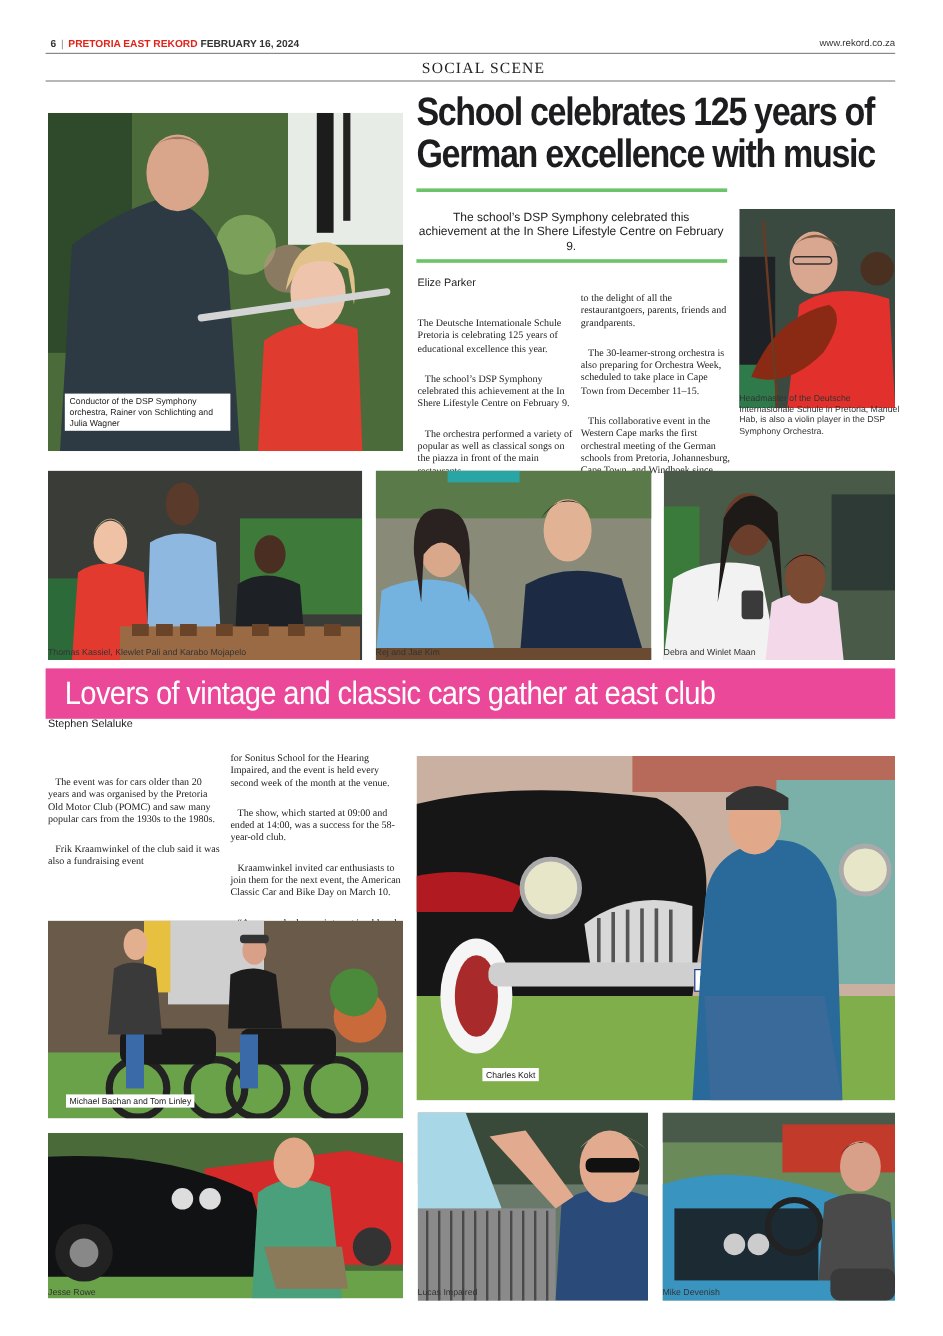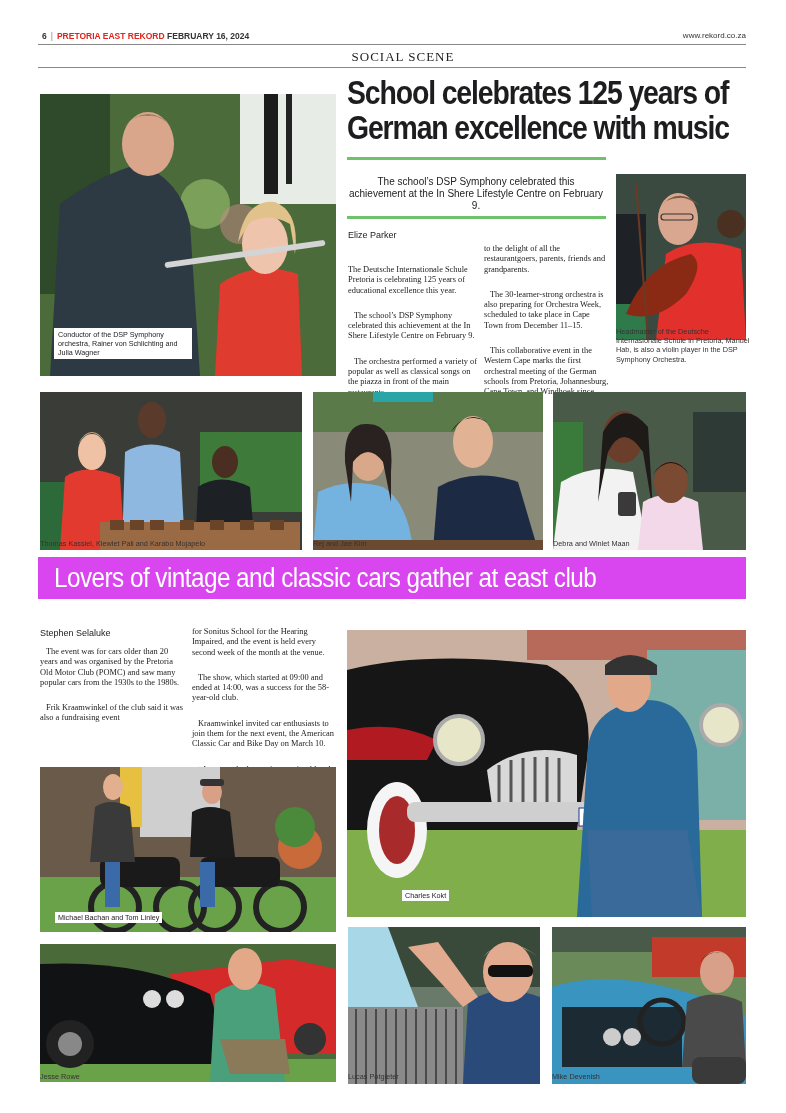--- a/index.html
+++ b/index.html
@@ -25,21 +25,21 @@
   
   .headline { left: 347px; top: 75px; width: 400px; font-family: "Liberation Sans", sans-serif; font-weight: bold; font-size: 33px; line-height: 35px; letter-spacing: -1.3px; color: #1d1d1f; transform: scaleX(0.86); transform-origin: left top; white-space: nowrap; }
   .green-rule { height: 3px; background: #6cc36a; }
   .deck { left: 348px; top: 176px; width: 256px; text-align: center; font-size: 10px; line-height: 12px; color: #222; }
   .byline { font-size: 9px; color: #222; }
   .bodycol { font-family: "Liberation Serif", serif; font-size: 8.4px; line-height: 10.3px; color: #222; }
   .bodycol p { text-indent: 6px; margin-top: 15px; }
   .bodycol p.first { text-indent: 0; }
 
   
-  .banner { left: 38px; top: 557px; width: 708px; height: 42px; background: #d946ef; }
+  .banner { left: 38px; top: 557px; width: 708px; height: 42px; background: #ec4899; }
   .banner-text { position: absolute; left: 16px; top: 6px; font-size: 27px; color: #fff; letter-spacing: -0.6px; transform: scaleX(0.9); transform-origin: left top; white-space: nowrap; }
 </style>
 </head>
 <body>
 
 <div class="abs folio">
   <span>6</span><span class="sep">|</span><span class="pub">PRETORIA EAST REKORD</span>
   <span>FEBRUARY 16, 2024</span>
 </div>
 <div class="abs website">www.rekord.co.za</div>
@@ -160,21 +160,21 @@
     <path d="M100 82 Q118 60 136 82 Q128 70 118 70 Q108 70 100 82Z" fill="#1c1614"></path>
     <rect x="65" y="100" width="18" height="24" rx="3" fill="#3a3a3a"></rect>
   </svg>
 </div>
 <div class="cap" style="left:553px; top:539px;">Debra and Winlet Maan</div>
 
 <div class="abs banner">
   <div class="banner-text">Lovers of vintage and classic cars gather at east club</div>
 </div>
 
-<div class="abs byline" style="left:40px; top:628px;">Stephen Selaluke</div>
+<div class="abs byline" style="left:40px; top:598px;">Stephen Selaluke</div>
 
 <div class="abs bodycol" style="left:40px; top:632px; width:145px;">
   <p>The event was for cars older than 20 years and was organised by the Pretoria Old Motor Club (POMC) and saw many popular cars from the 1930s to the 1980s.</p>
   <p>Frik Kraamwinkel of the club said it was also a fundraising event</p>
 </div>
 <div class="abs bodycol" style="left:192px; top:612px; width:146px;">
   <p class="first">for Sonitus School for the Hearing Impaired, and the event is held every second week of the month at the venue.</p>
   <p>The show, which started at 09:00 and ended at 14:00, was a success for the 58-year-old club.</p>
   <p>Kraamwinkel invited car enthusiasts to join them for the next event, the American Classic Car and Bike Day on March 10.</p>
   <p>“Anyone who has an interest in old and new vehicles is welcome to join.”</p>
@@ -274,21 +274,21 @@
         <line x1="98" y1="82" x2="98" y2="157"></line>
         <line x1="108" y1="82" x2="108" y2="157"></line>
       </g>
     <path d="M115 157 L120 75 Q150 55 192 70 L192 157 Z" fill="#2a4a7a"></path>
     <ellipse cx="160" cy="45" rx="25" ry="30" fill="#e2aa8e"></ellipse>
     <path d="M135 30 Q160 5 190 30 Q175 18 160 18 Q145 18 135 30Z" fill="#c8b490"></path>
     <rect x="140" y="38" width="45" height="12" rx="5" fill="#111"></rect>
     <path d="M60 20 L90 15 L130 70 L115 80 Z" fill="#e2aa8e"></path>
   </svg>
 </div>
-<div class="cap" style="left:348px; top:1072px;">Lucas Potgieter</div>
+<div class="cap" style="left:348px; top:1072px;">Lucas Impaired</div>
 
 <div class="photo" style="left:552px; top:911px; width:194px; height:157px;">
   <svg viewBox="0 0 194 157" preserveAspectRatio="none">
     <rect width="194" height="157" fill="#6a8a5a"></rect>
     <rect x="0" y="0" width="194" height="25" fill="#4a5a4a"></rect>
     <rect x="100" y="10" width="94" height="40" fill="#c23a2a"></rect>
     <path d="M0 60 Q60 40 150 70 L194 90 L194 157 L0 157 Z" fill="#3a94c0"></path>
     <rect x="10" y="80" width="120" height="60" fill="#1c2a34"></rect>
     <circle cx="60" cy="110" r="9" fill="#ccc"></circle>
     <circle cx="80" cy="110" r="9" fill="#ccc"></circle>

